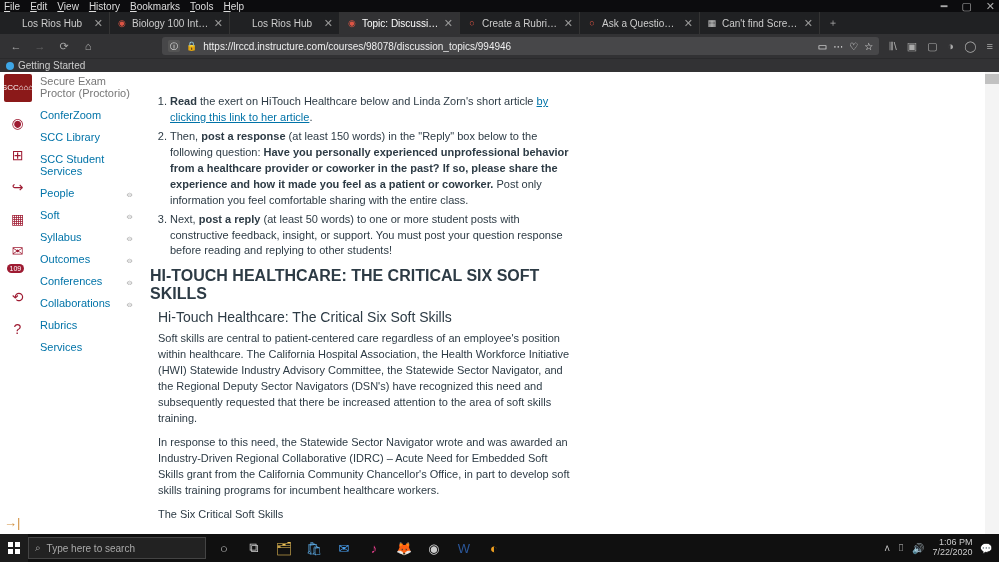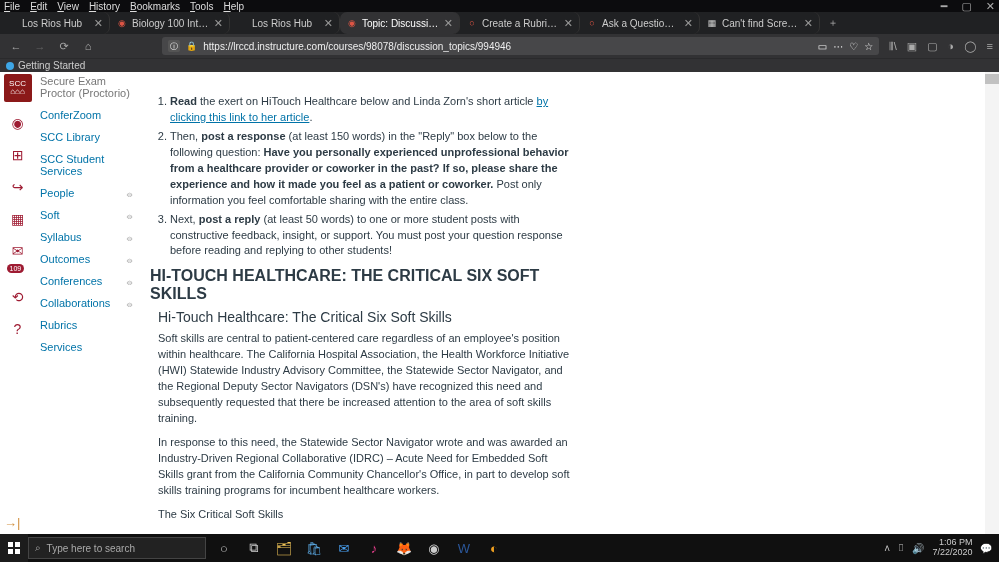--- a/index.html
+++ b/index.html
@@ -5,42 +5,42 @@
     * { margin: 0; padding: 0; box-sizing: border-box; }
     body { font-family: "Segoe UI", Arial, sans-serif; font-size: 12px; background: #fff; width: 999px; height: 562px; overflow: hidden; position: relative; }
 
     
     .browser-titlebar { background: #0c0c0e; height: 12px; display: flex; align-items: center; padding: 0 4px; font-size: 10px; color: #ddd; }
     .browser-titlebar .menu-item { margin-right: 10px; cursor: default; }
     .browser-titlebar .menu-item:first-letter { text-decoration: underline; }
     .browser-titlebar .win-controls { margin-left: auto; display: flex; gap: 14px; color: #aaa; font-size: 11px; }
 
     .tabbar { background: #202123; height: 22px; display: flex; align-items: stretch; font-size: 10px; color: #ccc; }
-    .tab { display: flex; align-items: center; padding: 0 6px; max-width: 120px; border-right: 1px solid #333; gap: 4px; min-width: 110px; border-radius: 7px; }
+    .tab { display: flex; align-items: center; padding: 0 6px; max-width: 120px; border-right: 1px solid #333; gap: 4px; min-width: 110px; }
     .tab.active { background: #323234; color: #fff; }
     .tab .tab-title { white-space: nowrap; overflow: hidden; text-overflow: ellipsis; flex: 1; }
     .tab .tab-close { color: #999; font-size: 11px; }
     .tab .favicon { width: 12px; height: 12px; flex-shrink: 0; display: inline-flex; align-items: center; justify-content: center; font-size: 9px; }
     .tabbar .new-tab { color: #aaa; padding: 0 8px; align-self: center; }
 
     .addressbar { background: #323234; height: 24px; display: flex; align-items: center; padding: 0 6px; gap: 4px; color: #ccc; font-size: 11px; }
     .addr-btn { width: 20px; text-align: center; color: #aaa; }
     .url-field { flex: 1; background: #474749; height: 18px; border-radius: 3px; display: flex; align-items: center; padding: 0 6px; gap: 6px; color: #eee; font-size: 10px; margin-left: 60px; }
     .url-field .info-icon { background: #555; width: 12px; height: 12px; border-radius: 2px; display: inline-flex; align-items: center; justify-content: center; font-size: 8px; }
     .url-field .lock { font-size: 9px; }
     .addr-right { display: flex; gap: 10px; color: #aaa; margin-left: 6px; }
 
     .bookmarksbar { background: #323234; height: 14px; display: flex; align-items: center; padding: 0 6px; font-size: 10px; color: #ccc; border-top: 1px solid #2a2a2c; }
     .bookmarksbar .bookmark-dot { width: 8px; height: 8px; background: #3ea6e6; border-radius: 50%; margin-right: 4px; }
 
     
     .canvas-area { display: flex; height: calc(562px - 12px - 22px - 24px - 14px - 28px); background: #fff; }
 
     .canvas-rail { width: 36px; background: #fff; border-right: 1px solid transparent; display: flex; flex-direction: column; align-items: center; gap: 10px; padding-top: 2px; }
-    .rail-logo { width: 28px; height: 28px; background: #8b1919; color: #fff; font-size: 8px; display: flex; flex-direction: column; align-items: center; justify-content: center; border-radius: 2px; line-height: 1; }
+    .rail-logo { width: 28px; height: 28px; background: #8b1919; color: #fff; font-size: 8px; display: flex; flex-direction: row; align-items: center; justify-content: center; border-radius: 2px; line-height: 1; }
     .rail-icon { width: 22px; height: 22px; display: flex; align-items: center; justify-content: center; color: #9e1b32; font-size: 14px; }
     .rail-badge { background: #9e1b32; color: #fff; font-size: 7px; border-radius: 6px; padding: 1px 3px; position: relative; top: -2px; }
 
     .canvas-nav { width: 100px; background: #fff; font-size: 11px; color: #0073a8; padding-top: 2px; }
     .nav-item { padding: 5px 4px; position: relative; }
     .nav-item.muted { color: #777; }
     .nav-item .hidden-eye { position: absolute; right: 2px; top: 6px; color: #999; font-size: 10px; }
 
     .canvas-main { flex: 1; padding: 0 8px 8px 8px; overflow-y: auto; color: #2d3b45; font-size: 11px; position: relative; }
     .main-scroll { position: absolute; right: 0; top: 0; width: 14px; height: 100%; background: #f4f4f4; }

